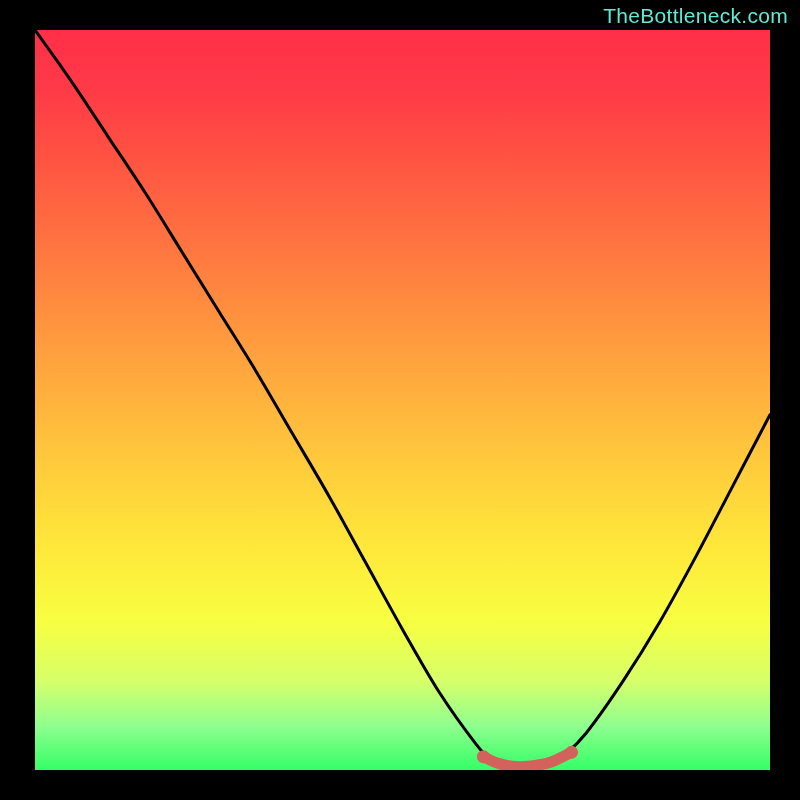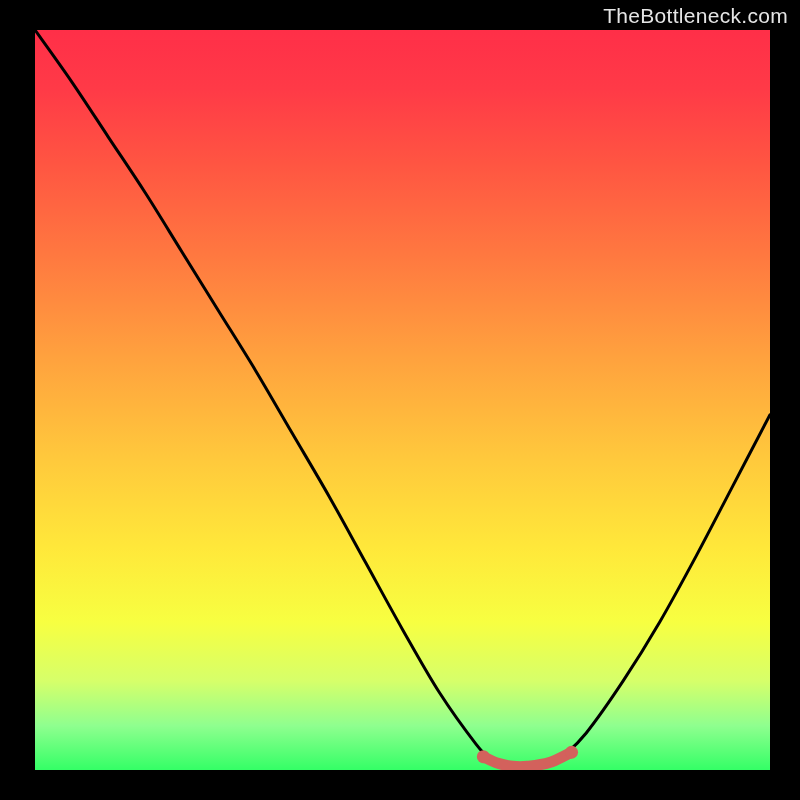--- a/index.html
+++ b/index.html
@@ -14,21 +14,21 @@
   .frame {
     position: relative;
     width: 800px;
     height: 800px;
     background: #000;
   }
   .watermark {
     position: absolute;
     top: 4px;
     right: 12px;
-    color: #e5e5e5;
+    color: #5eead4;
     font-size: 21px;
     font-weight: 400;
     letter-spacing: 0.3px;
     z-index: 10;
     text-align: right;
   }
   .plot-area {
     position: absolute;
     left: 35px;
     top: 30px;

